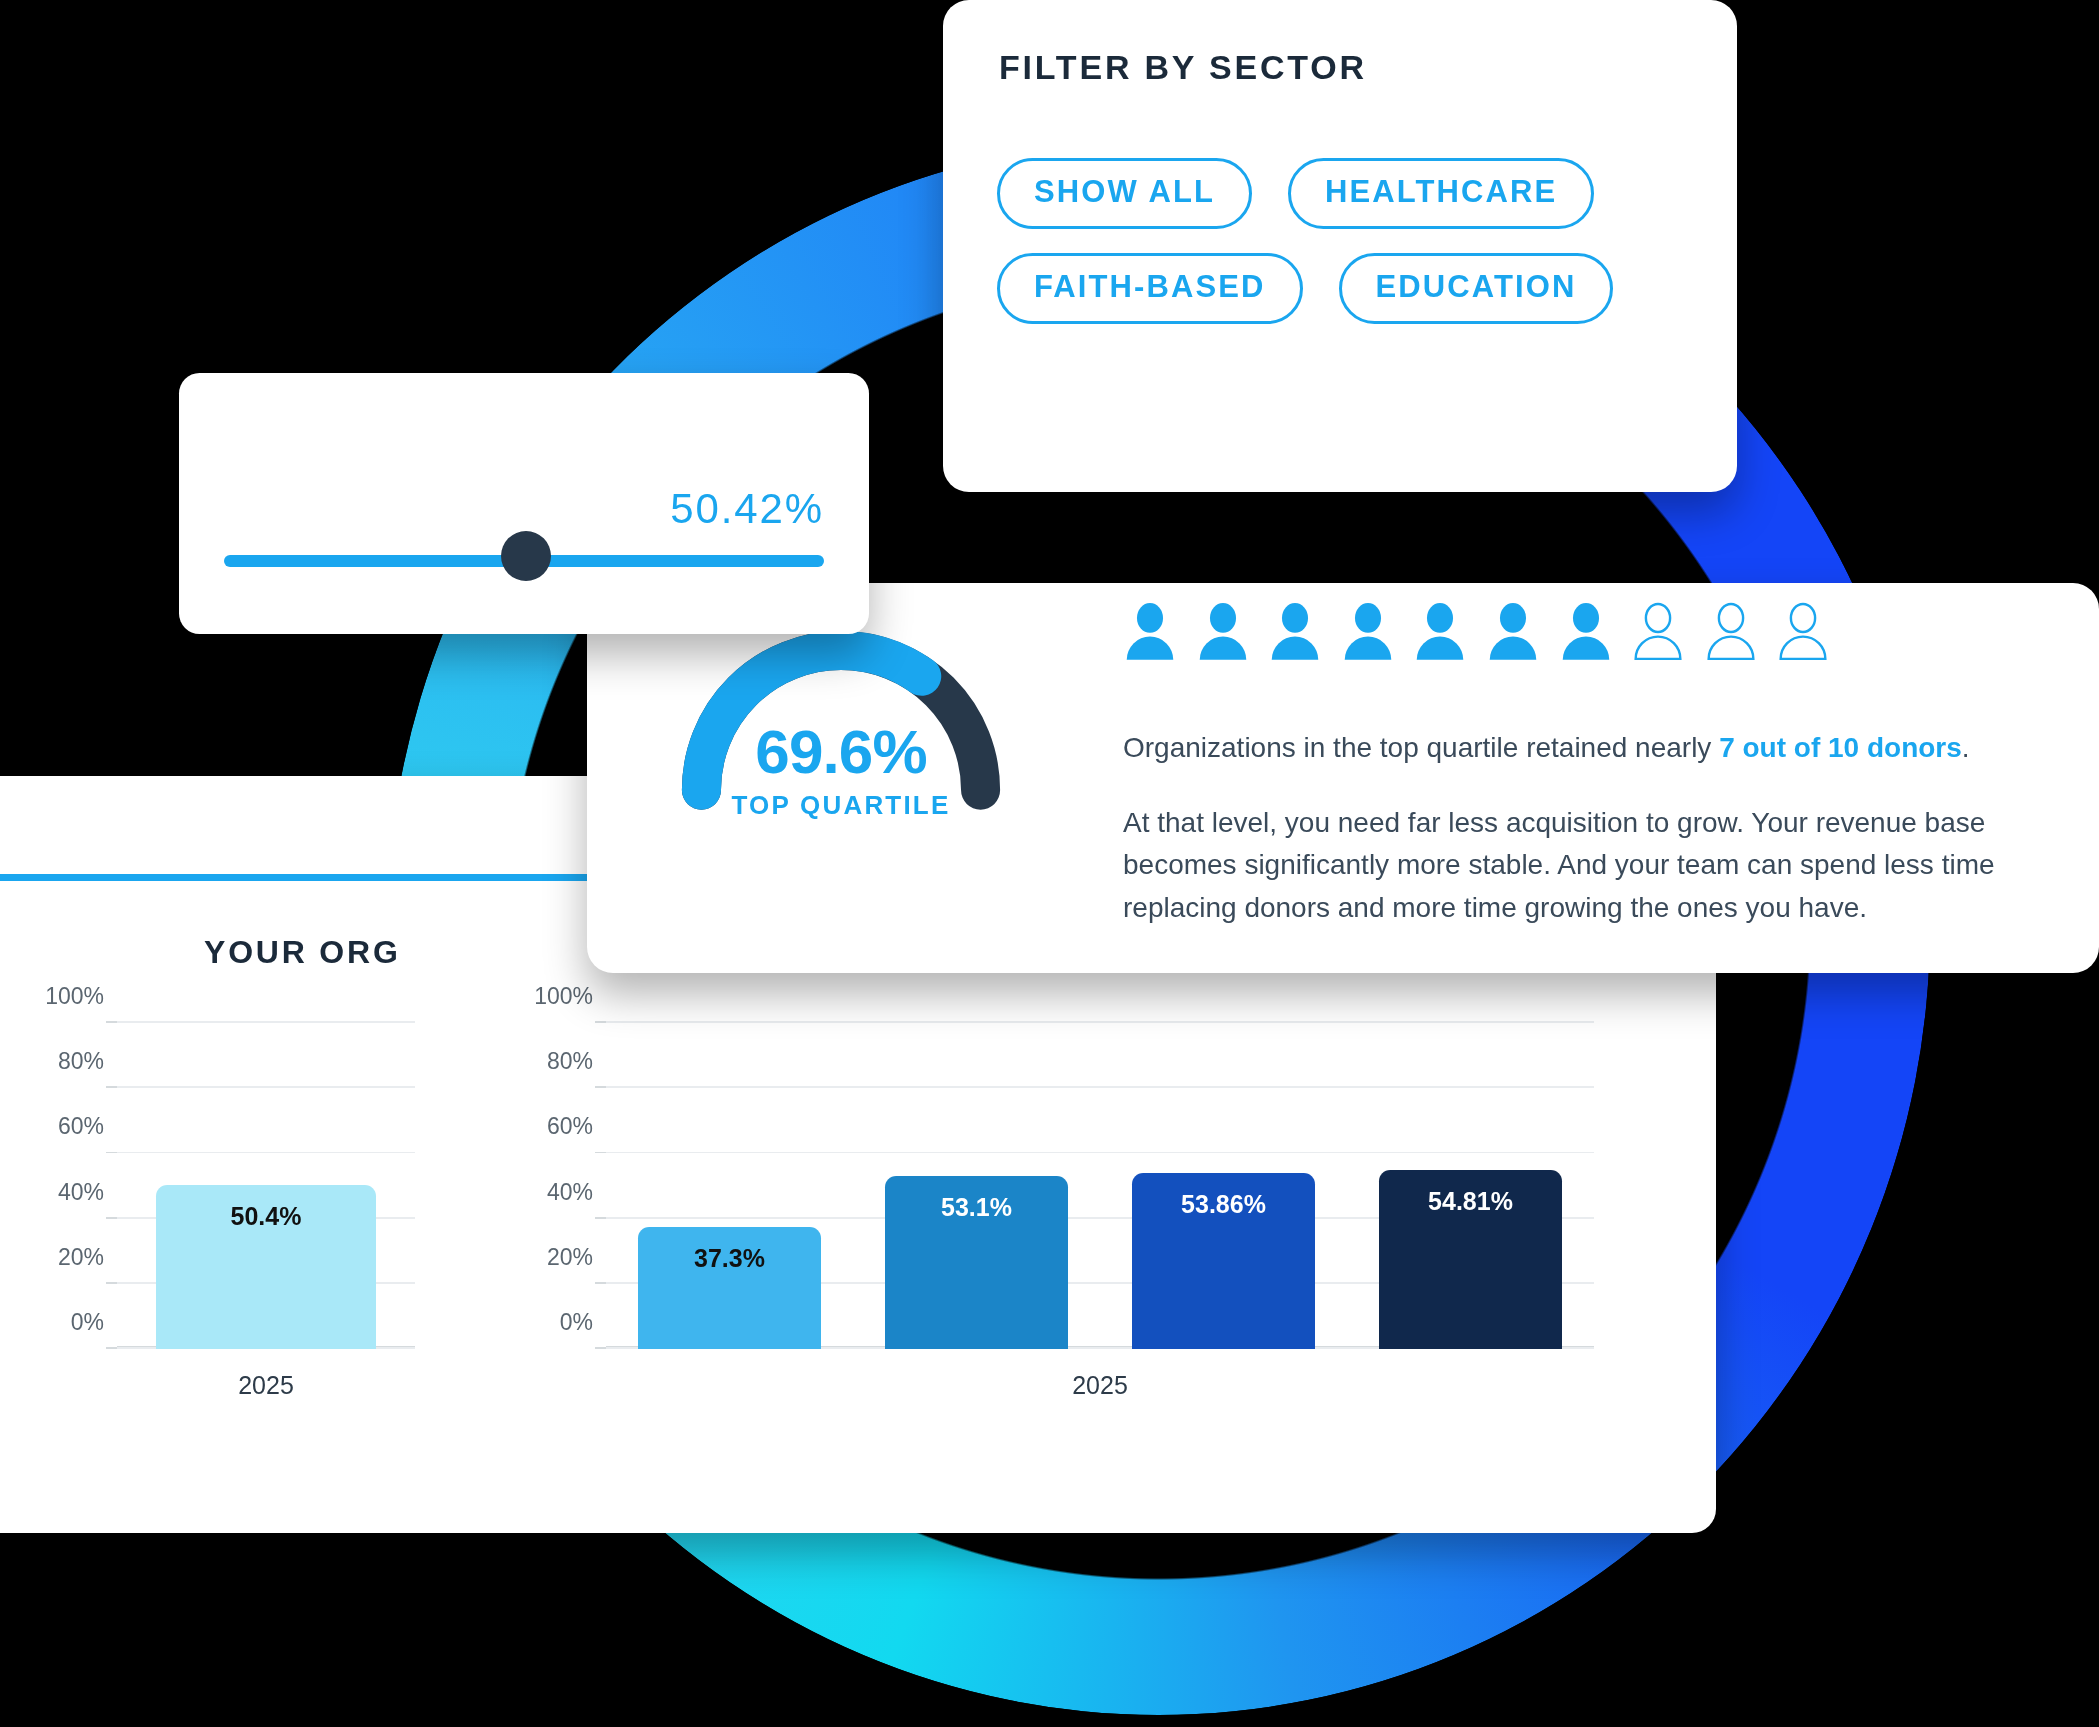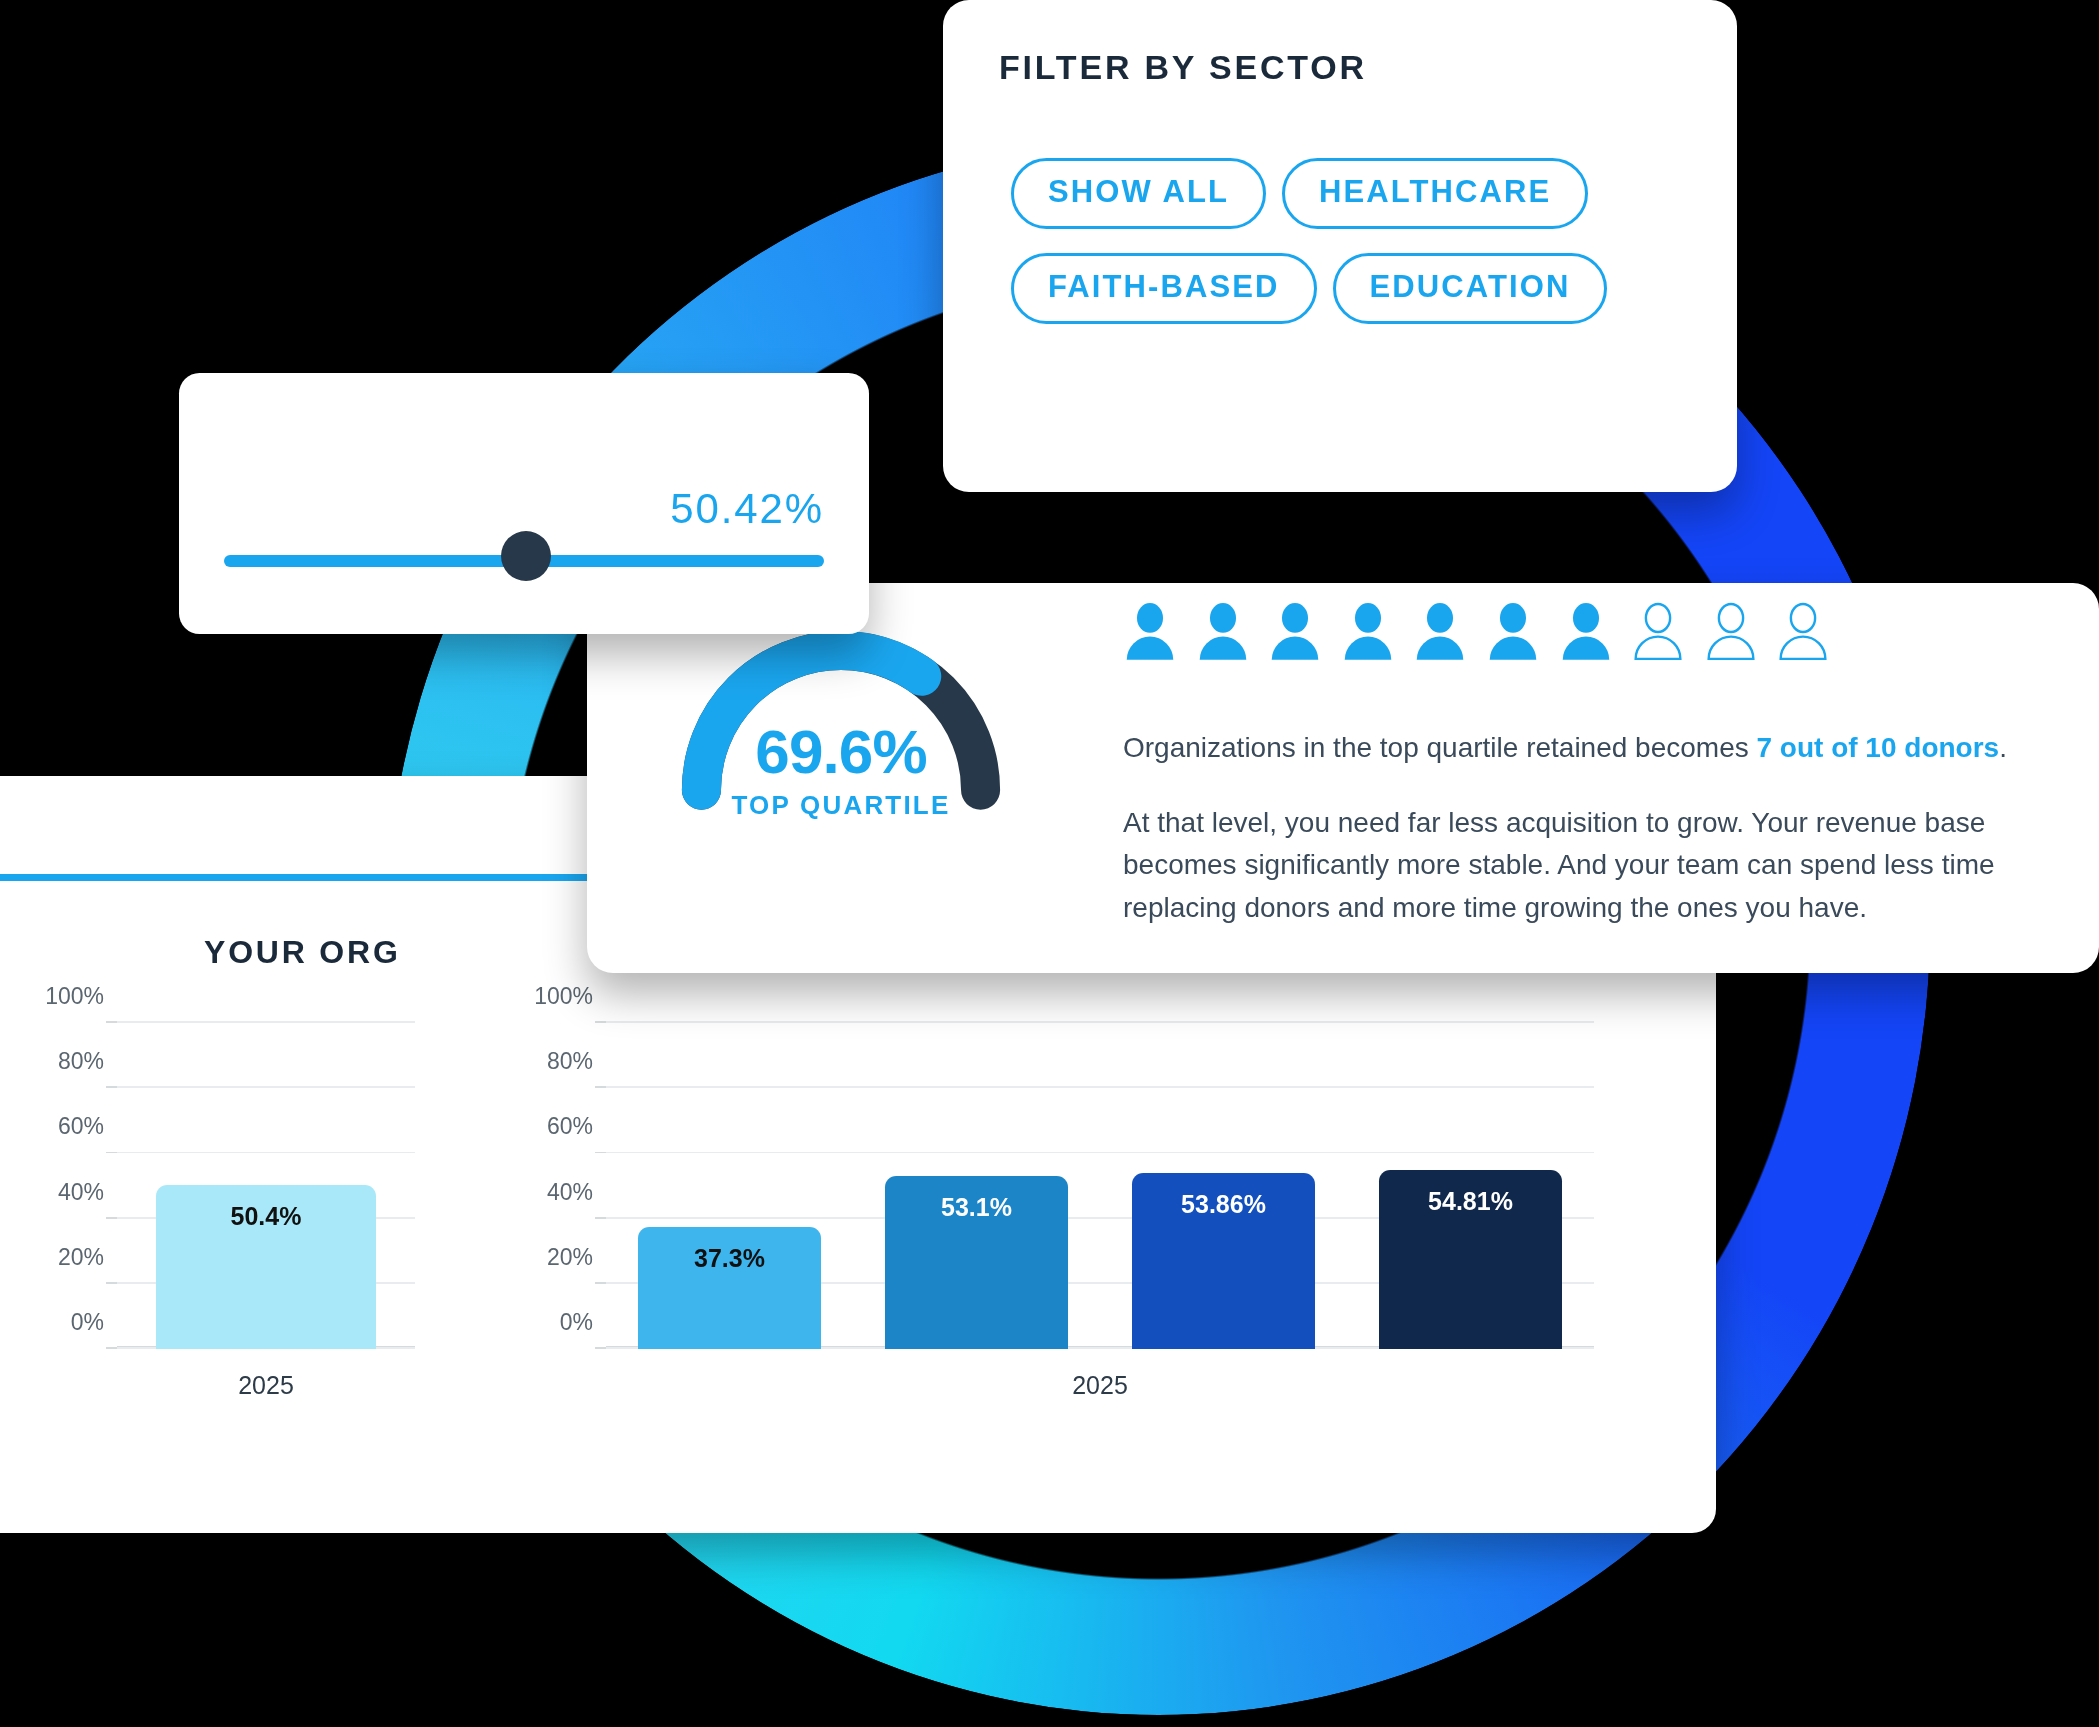--- a/index.html
+++ b/index.html
@@ -29,22 +29,22 @@
     position:absolute;background:#fff;border-radius:24px;
     box-shadow:0 20.5px 43px rgba(0,0,0,.30);
   }
 
   
   #filter-card{left:943px;top:0px;width:794px;height:492px;border-radius:26px;}
   .filter-title{
     position:absolute;left:56px;top:48px;
     font-size:34px;font-weight:800;letter-spacing:2.8px;color:#1b2a3a;
   }
-  .chips{position:absolute;left:68px;top:158px;width:708px;
-         display:flex;flex-wrap:wrap;gap:24px 16px;}
+  .chips{position:absolute;left:54px;top:158px;width:708px;
+         display:flex;flex-wrap:wrap;gap:24px 36px;}
   .chip{
     border:3.7px solid #1aa6ef;border-radius:56px;
     padding:13px 34px 16px;
     color:#1aa6ef;font-size:31px;font-weight:800;letter-spacing:2.1px;
     white-space:nowrap;background:#fff;cursor:pointer;
   }
 
   
   #retention-card{left:179px;top:373px;width:690px;height:261px;border-radius:20.5px;}
   .rr-title{
@@ -290,21 +290,21 @@
             <ellipse cx="29" cy="17" rx="13" ry="15" fill="none" stroke="#1aa6ef" stroke-width="2.6"></ellipse>
             <path d="M5 61 a24 24 0 0 1 48 0 z" fill="none" stroke="#1aa6ef" stroke-width="2.6"></path>
           </svg></span>
         <span><svg width="54" height="58" viewBox="0 0 58 62">
             <ellipse cx="29" cy="17" rx="13" ry="15" fill="none" stroke="#1aa6ef" stroke-width="2.6"></ellipse>
             <path d="M5 61 a24 24 0 0 1 48 0 z" fill="none" stroke="#1aa6ef" stroke-width="2.6"></path>
           </svg></span>
       </div>
 
     <div class="copy">
-      <p><span>Organizations in the top quartile retained becomes </span><b>7 out of 10 donors</b><span>.</span></p>
+      <p><span>Organizations in the top quartile retained nearly </span><b>7 out of 10 donors</b><span>.</span></p>
       <p>At that level, you need far less acquisition to grow. Your revenue base becomes significantly more stable. And your team can spend less time replacing donors and more time growing the ones you have.</p>
     </div>
   </div>
 
   <div class="card" id="retention-card">
     <div class="rr-value">50.42%</div>
     <div class="rr-track"></div>
     <div class="rr-thumb" id="rr-thumb" style="left: 347px;"></div>
   </div>
 

